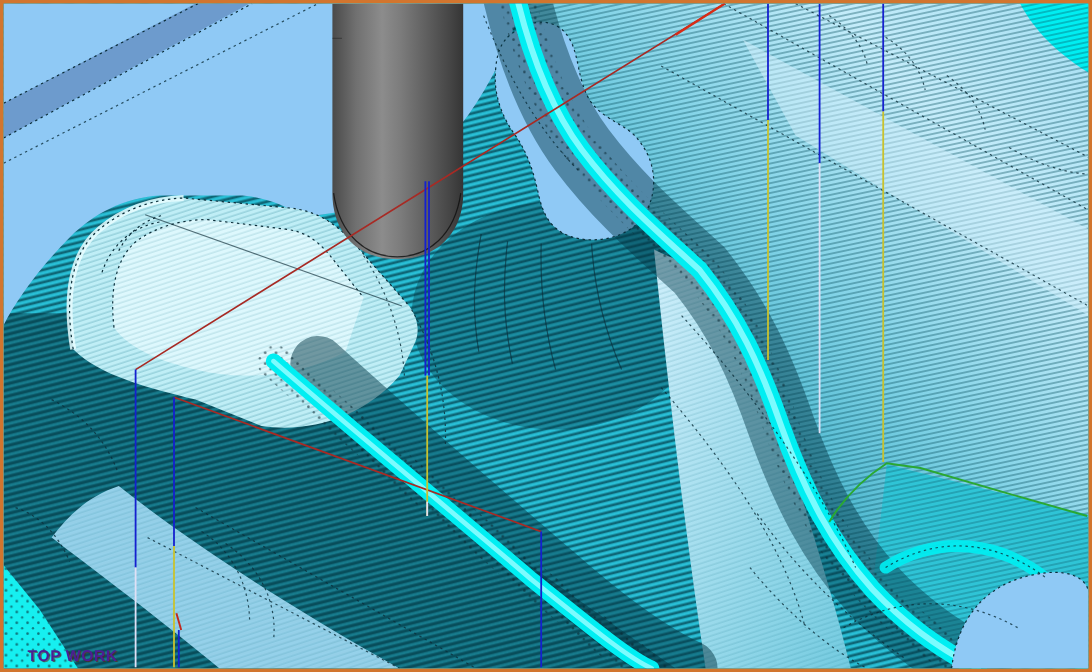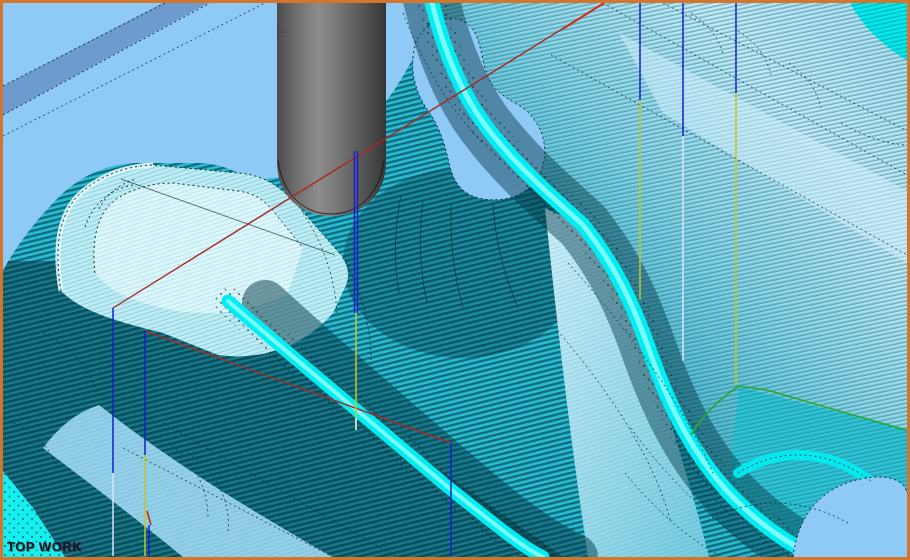--- a/index.html
+++ b/index.html
@@ -7,23 +7,23 @@
     position:relative;
     width:910px;height:560px;
     box-sizing:border-box;
     border:3px solid #d2752e;
     overflow:hidden;
     background:#29bfd6;
     font-family:"Liberation Sans", sans-serif;
   }
   .frame svg{position:absolute;left:0;top:0;display:block;}
   .view-label{
-    position:absolute;left:4px;top:536px;
+    position:absolute;left:20px;top:536px;
     font-size:13px;font-weight:bold;letter-spacing:.5px;
-    color:#0f172a;
+    color:#4c1d95;
     text-shadow:1px 1px 0 rgba(110,25,10,.55);
     user-select:none;white-space:nowrap;
   }
 </style>
 </head>
 <body>
 
 <div class="frame">
 <svg width="904" height="554" viewBox="0 0 904 554">
   <defs>

